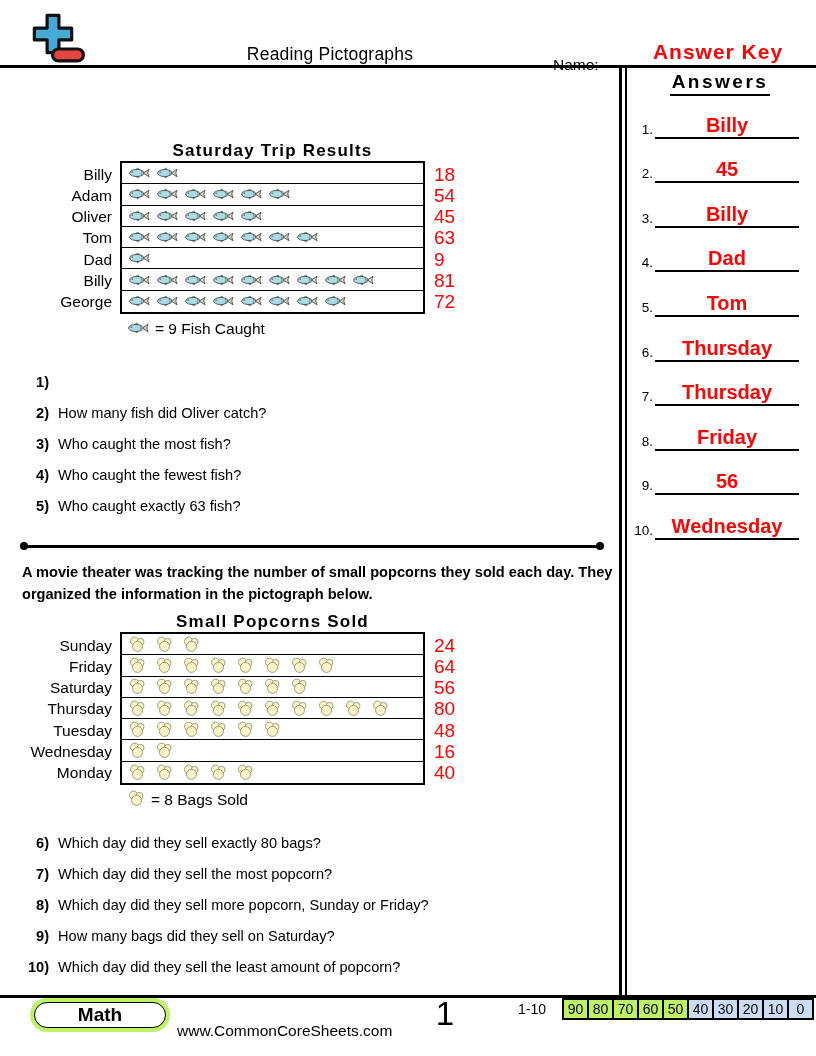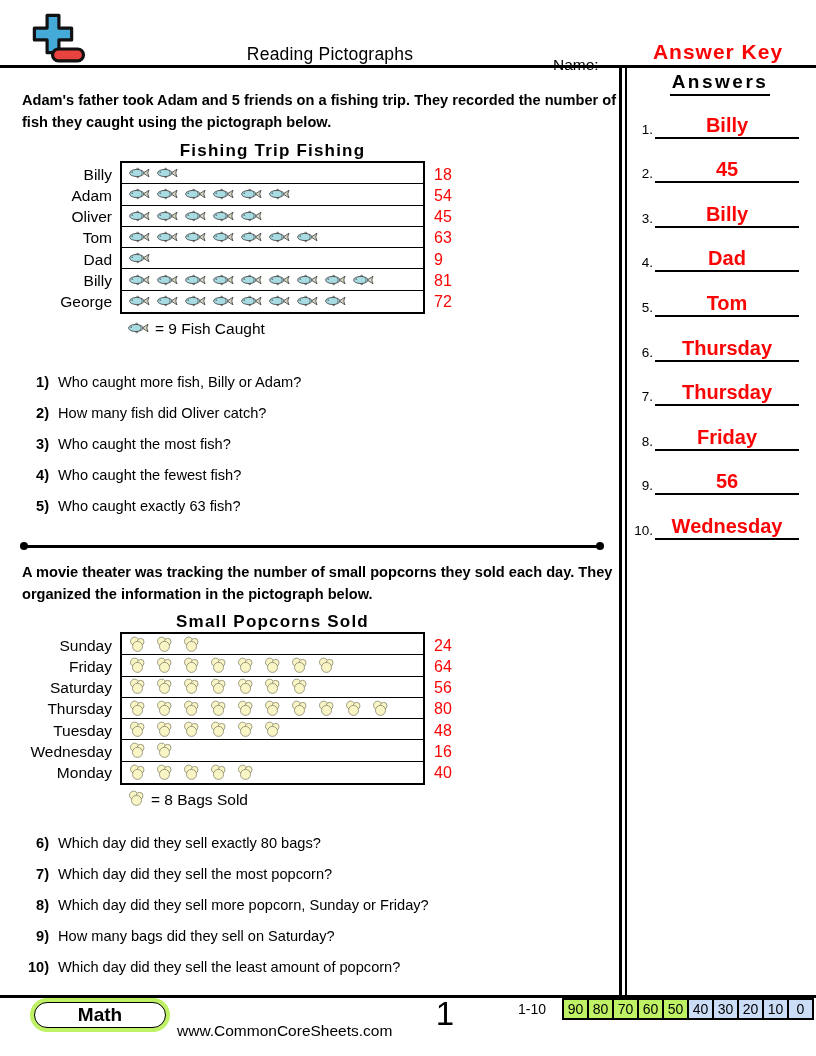--- a/index.html
+++ b/index.html
@@ -54,21 +54,21 @@
   .picto-body { display:flex; }
   .col-labels { width:98px; padding-top:2.5px; }
   .label-row { height:21.3px; line-height:21.3px; text-align:right; padding-right:8px; font-size:15.5px; }
   .col-cells { width:305px; border:2.5px solid #000; background:#fff; }
   .cell-row { height:21.3px; border-bottom:1.5px solid #000; display:flex; align-items:center;
               padding-left:7px; }
   .cell-row:last-child { border-bottom:none; }
   .icon-fish-row { gap:7px; }
   .icon-pop-row { gap:10px; }
   .col-values { padding-left:9px; padding-top:2.5px; }
-  .value-row { height:21.3px; line-height:21.3px; font-size:16px; color:var(--answer-red,#fa0505); }
+  .value-row { height:21.3px; line-height:21.3px; font-size:19px; color:var(--answer-red,#fa0505); }
   svg.icon-fish { width:21px; height:12px; }
   svg.icon-pop { width:17px; height:17px; }
   .picto-legend { margin-left:106px; margin-top:5px; display:flex; align-items:center; gap:6px;
                   font-size:15.5px; height:20px; }
 
   
   .questions { position:absolute; left:22px; width:594px; }
   #questions-0 { top:374px; }
   #questions-1 { top:835px; }
   .question { height:31px; display:flex; align-items:flex-start; }
@@ -176,23 +176,22 @@
           <span class="answer-number">9.</span>
           <span class="answer-line"><span class="answer-text">56</span></span>
         </div>
         <div class="answer-item">
           <span class="answer-number">10.</span>
           <span class="answer-line"><span class="answer-text">Wednesday</span></span>
         </div>
       </div>
   </div>
 
-  <div class="intro" id="intro-0">Adam's father took Adam and 5 friends on a fishing trip. They recorded the number of fish they caught using the pictograph below.</div>
   <div class="picto" id="picto-0">
-    <div class="picto-title">Fishing Trip Fishing</div>
+    <div class="picto-title">Saturday Trip Results</div>
     <div class="picto-body" id="picto-body-0">
         <div class="col-labels">
           <div class="label-row">Billy</div>
           <div class="label-row">Adam</div>
           <div class="label-row">Oliver</div>
           <div class="label-row">Tom</div>
           <div class="label-row">Dad</div>
           <div class="label-row">Billy</div>
           <div class="label-row">George</div>
         </div>
@@ -339,21 +338,20 @@
     <div class="picto-legend">
       <span id="legend-icon-0"><svg class="picto-icon icon-fish">
             <use href="#sym-fish"></use>
           </svg></span>
       <span>= 9 Fish Caught</span>
     </div>
   </div>
   <div class="questions" id="questions-0">
       <div class="question">
         <span class="q-num">1)</span>
-        <span class="q-text">Who caught more fish, Billy or Adam?</span>
       </div>
       <div class="question">
         <span class="q-num">2)</span>
         <span class="q-text">How many fish did Oliver catch?</span>
       </div>
       <div class="question">
         <span class="q-num">3)</span>
         <span class="q-text">Who caught the most fish?</span>
       </div>
       <div class="question">

